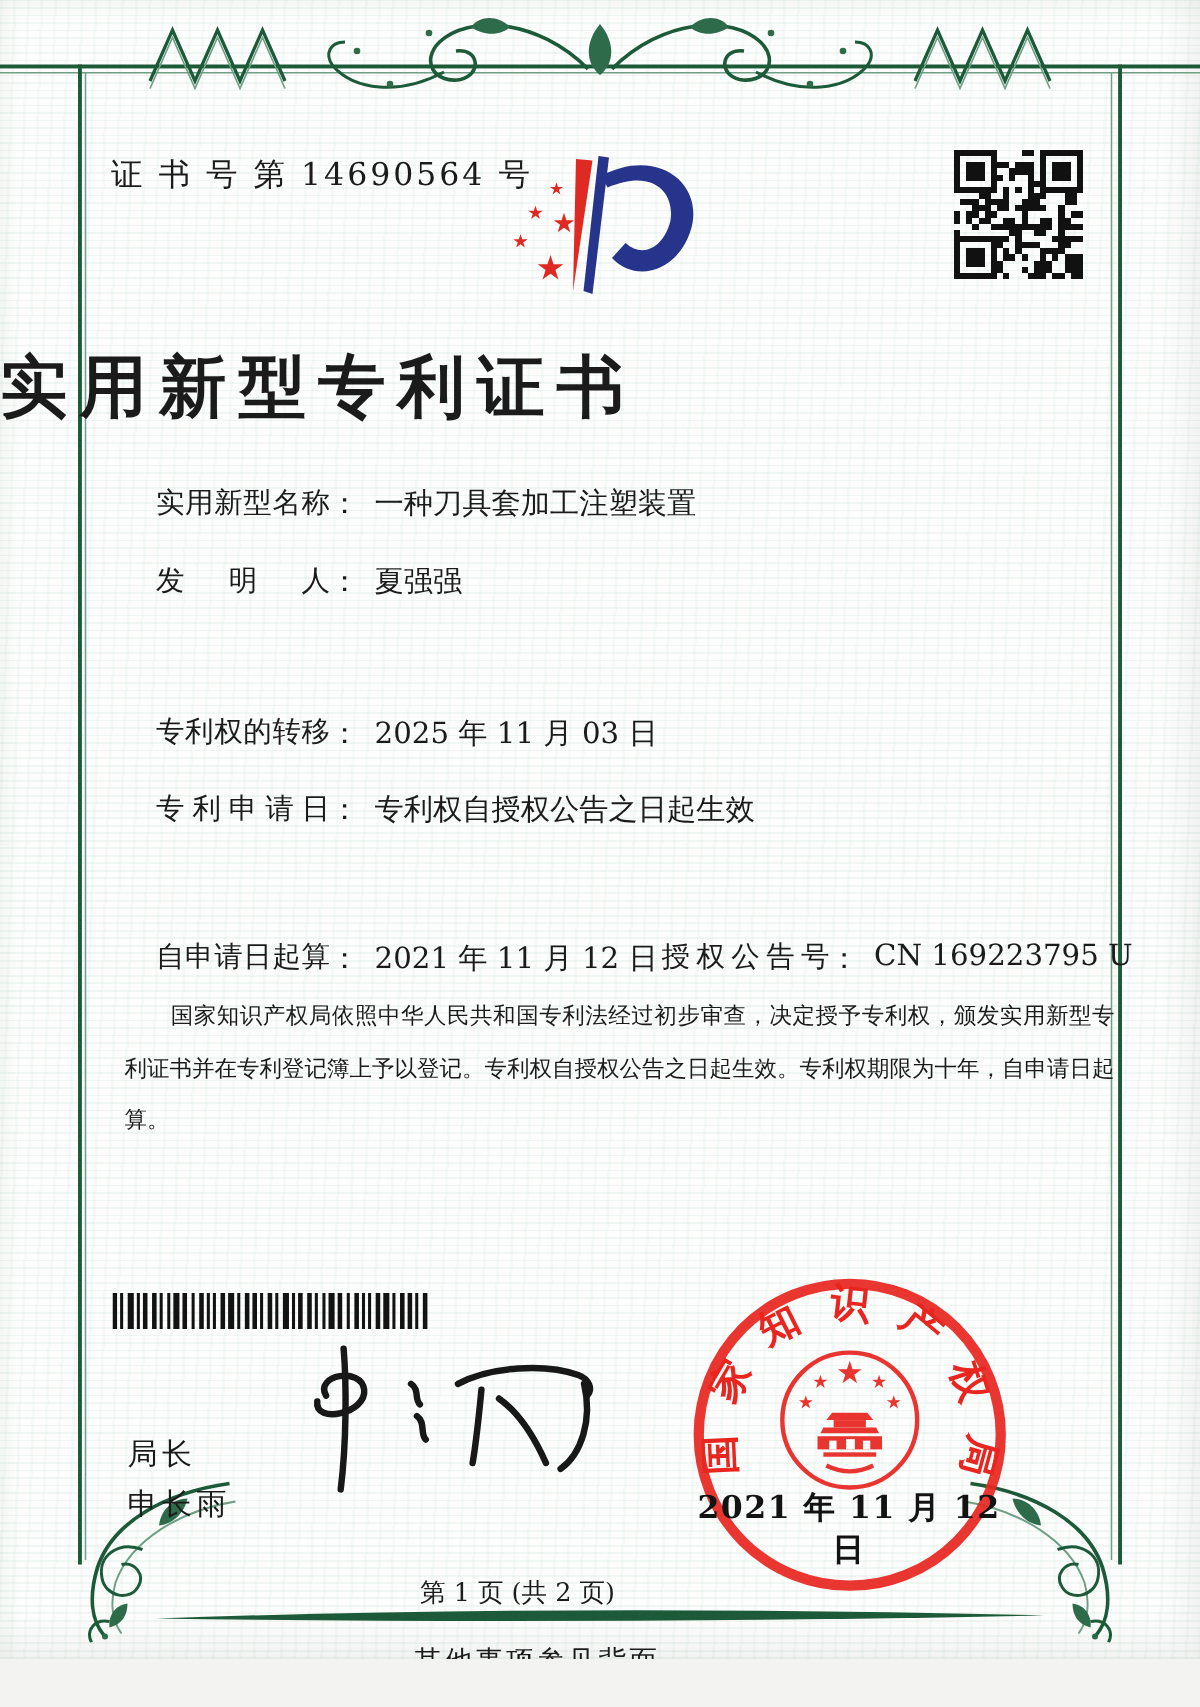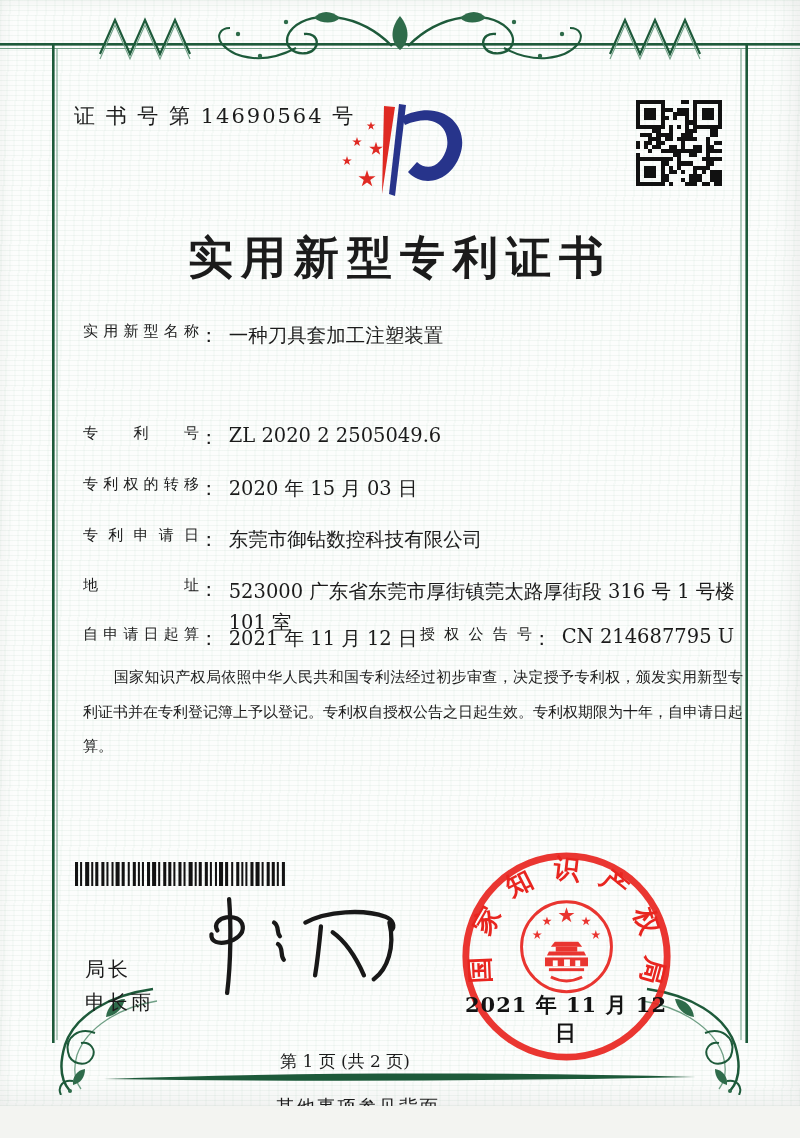--- a/index.html
+++ b/index.html
@@ -10,23 +10,23 @@
       repeating-linear-gradient(92deg, rgba(150,195,170,0.06) 0px, rgba(150,195,170,0.06) 2px, rgba(255,255,255,0) 2px, rgba(255,255,255,0) 9px),
       #fcfdfc;
     box-shadow: inset -10px -12px 22px rgba(60,70,60,0.06), inset 4px 4px 14px rgba(60,70,60,0.04);
     font-family:"DejaVu Serif","Liberation Serif",serif;
     color:#1b1b1b;
     text-decoration:underline;
   }
   .abs{position:absolute;}
   svg{display:block;}
   .cert-no{left:74px;top:102px;font-size:21px;letter-spacing:2px;}
-  .title{left:0;right:0;top:228px;text-align:center;font-size:45px;font-weight:bold;letter-spacing:8px;}
+  .title{left:0;right:0;top:228px;text-align:left;font-size:45px;font-weight:bold;letter-spacing:8px;}
   .frow{left:83px;font-size:19.5px;white-space:nowrap;}
-  .flabel{display:inline-block;width:116px;font-size:15px;text-align:justify;text-align-last:justify;vertical-align:top;}
+  .flabel{display:inline-block;width:116px;font-size:19px;text-align:justify;text-align-last:justify;vertical-align:top;margin-left:21px;}
   .fcolon{display:inline-block;vertical-align:top;}
   .fvalue{display:inline-block;margin-left:4px;vertical-align:top;}
   .frow.wrap{white-space:normal;}
   .frow.wrap .fvalue{width:520px;line-height:31px;}
   .grant2{position:absolute;left:337px;top:0;}
   .grant2 .flabel{width:112px;}
   .para{left:83px;width:660px;font-size:15px;line-height:34.5px;text-align:justify;text-indent:2.05em;}
   .signoff{left:85px;font-size:20px;letter-spacing:3px;margin-top:31px;}
   .seal-date{left:462px;top:991px;width:208px;text-align:center;font-size:21px;font-weight:600;letter-spacing:1px;color:#131313;}
   .page-ind{left:0;right:0;top:1050px;text-align:center;font-size:17px;transform:translateX(-55px);}
@@ -381,42 +381,38 @@
       <rect x="19" y="20" width="1" height="1"></rect>
       <rect x="20" y="20" width="1" height="1"></rect>
     </svg>
 
   <div class="abs title">实用新型专利证书</div>
 
   <div class="abs frow" style="top:322px">
     <span class="flabel">实用新型名称</span><span class="fcolon">：</span>
     <span class="fvalue">一种刀具套加工注塑装置</span>
   </div>
-  <div class="abs frow" style="top:424px">
-    <span class="flabel">专利号</span><span class="fcolon">：</span>
-    <span class="fvalue">ZL 2020 2 2505049.6</span>
+  <div class="abs frow" style="top:374px">
+    <span class="flabel">发明人</span><span class="fcolon">：</span>
+    <span class="fvalue">夏强强</span>
   </div>
   <div class="abs frow" style="top:475px">
     <span class="flabel">专利权的转移</span><span class="fcolon">：</span>
-    <span class="fvalue">2020 年 15 月 03 日</span>
+    <span class="fvalue">2025 年 11 月 03 日</span>
   </div>
   <div class="abs frow" style="top:526px">
     <span class="flabel">专利申请日</span><span class="fcolon">：</span>
-    <span class="fvalue">东莞市御钻数控科技有限公司</span>
-  </div>
-  <div class="abs frow wrap" style="top:576px">
-    <span class="flabel">地址</span><span class="fcolon">：</span>
-    <span class="fvalue">523000 广东省东莞市厚街镇莞太路厚街段 316 号 1 号楼 101 室</span>
+    <span class="fvalue">专利权自授权公告之日起生效</span>
   </div>
   <div class="abs frow" style="top:625px">
     <span class="flabel">自申请日起算</span><span class="fcolon">：</span>
     <span class="fvalue">2021 年 11 月 12 日</span>
     <span class="grant2">
       <span class="flabel">授权公告号</span><span class="fcolon">：</span>
-      <span class="fvalue">CN 214687795 U</span>
+      <span class="fvalue">CN 169223795 U</span>
     </span>
   </div>
 
   <div class="abs para" style="top:660px">国家知识产权局依照中华人民共和国专利法经过初步审查，决定授予专利权，颁发实用新型专利证书并在专利登记簿上予以登记。专利权自授权公告之日起生效。专利权期限为十年，自申请日起算。</div>
 
   <svg class="abs" id="barcode-svg" style="left:75px;top:862px" width="215" height="24" viewBox="0 0 212 24" preserveAspectRatio="none" fill="#121212">
       <rect x="0" y="0" width="3" height="24"></rect>
       <rect x="5" y="0" width="2" height="24"></rect>
       <rect x="10" y="0" width="4" height="24"></rect>
       <rect x="16" y="0" width="2" height="24"></rect>

